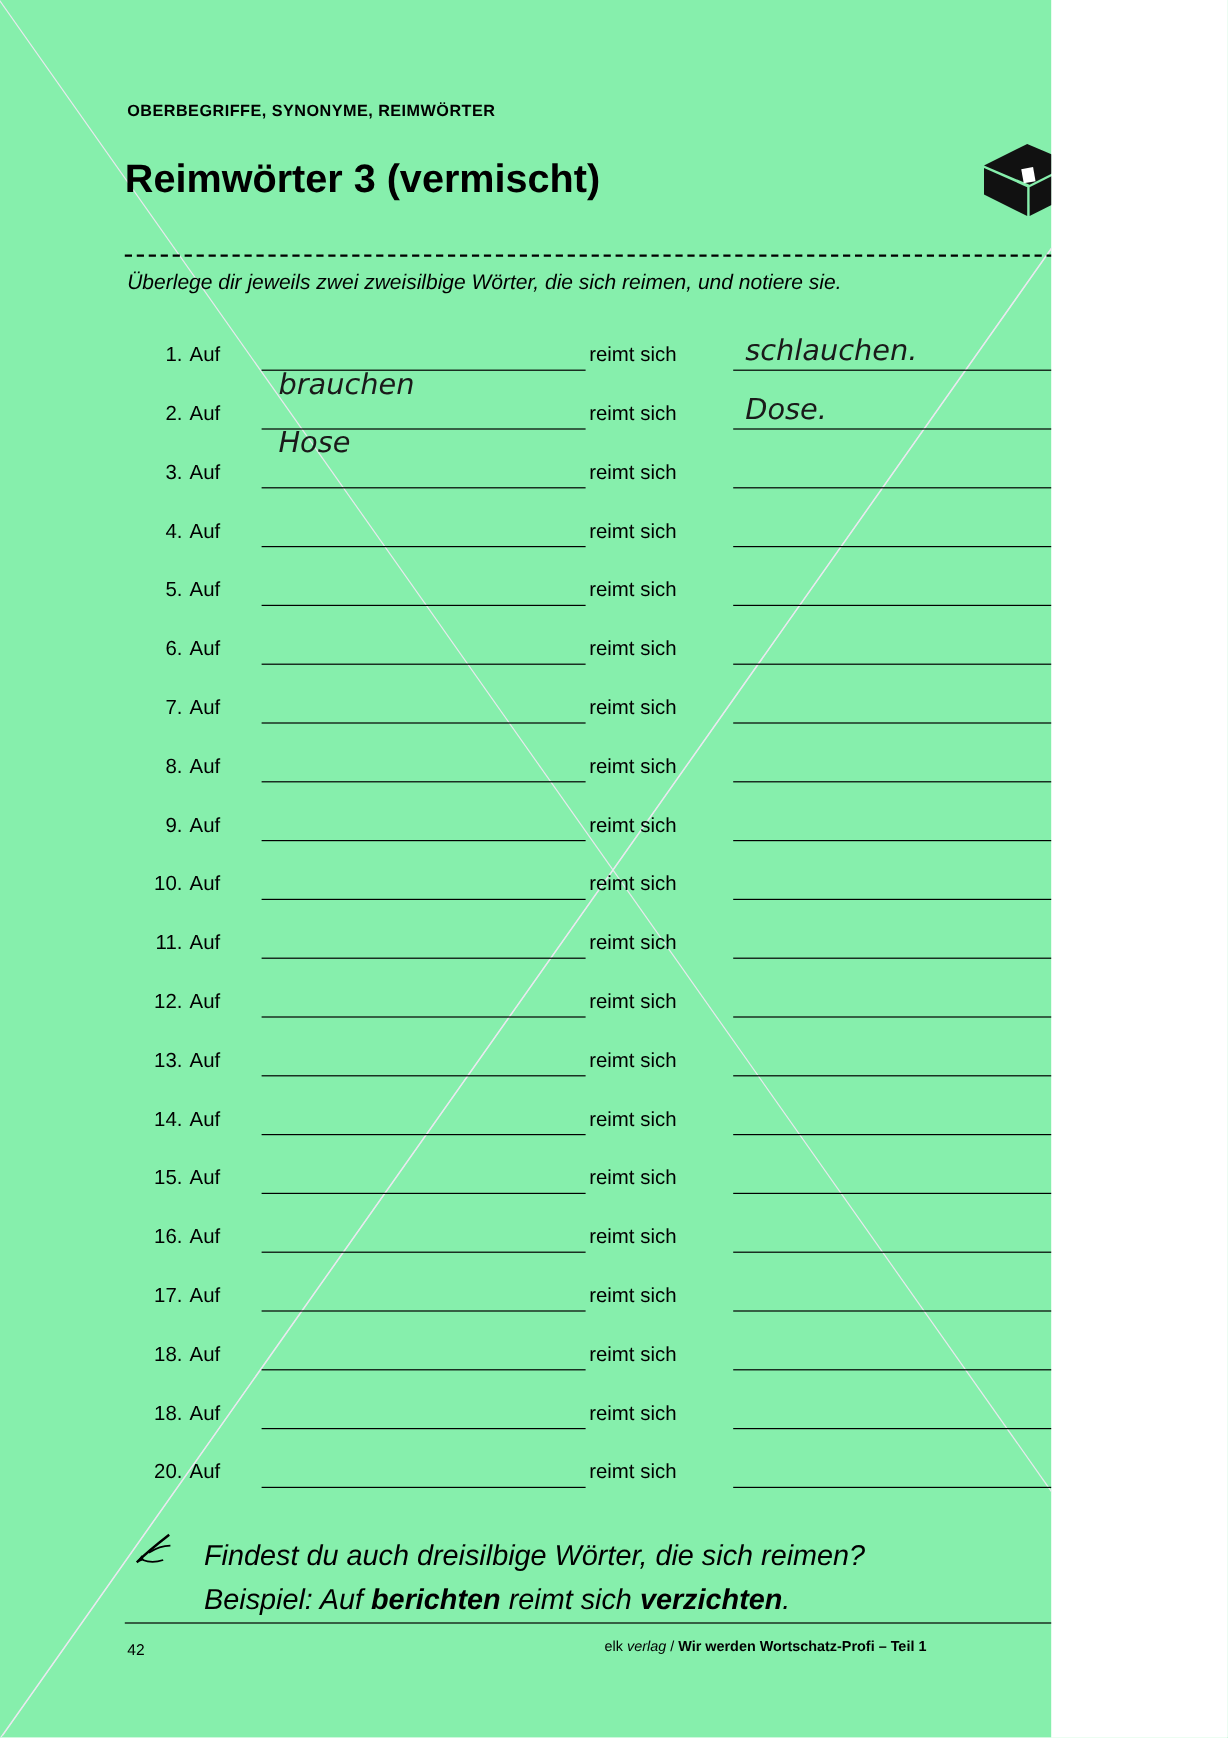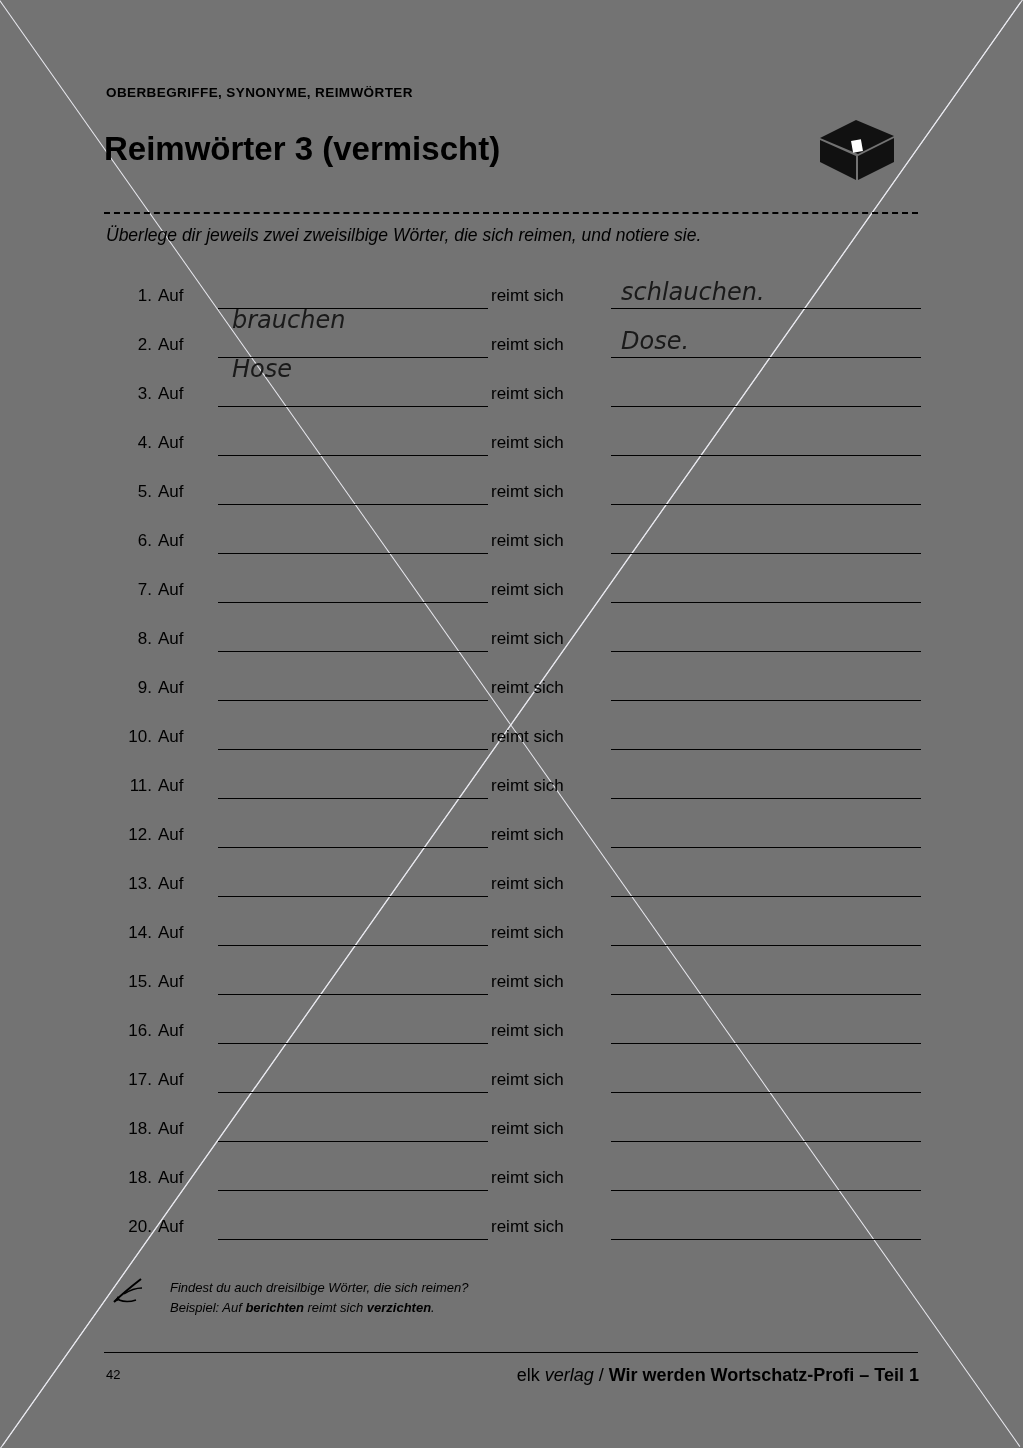--- a/index.html
+++ b/index.html
@@ -6,24 +6,24 @@
     margin: 0;
     padding: 0;
     background: #ffffff;
   }
   body {
     font-family: "Liberation Sans", sans-serif;
     color: #000;
   }
   .page {
     position: relative;
-    width: 1023px;
+    width: 876px;
     height: 1448px;
     overflow: hidden;
-    background: #737373;
+    background: #86efac;
   }
   
   .diag {
     position: absolute;
     background: #e9e9ef;
     transform-origin: 0 0;
     pointer-events: none;
   }
   .content {
     position: absolute;
@@ -116,21 +116,21 @@
     font-style: italic;
     color: #1a1a1a;
   }
   .ans-left { left: 126px; top: 6px; margin-top: 28px; }
   .ans-right { left: 515px; top: 6px; }
 
   .footnote {
     position: absolute;
     left: 170px;
     top: 1278px;
-    font-size: 13px;
+    font-size: 24px;
     font-style: italic;
     line-height: 1.55;
   }
   .footnote b { font-style: italic; }
   .pen-icon {
     position: absolute;
     left: 110px;
     top: 1276px;
     width: 36px;
     height: 32px;
@@ -138,21 +138,21 @@
   .footer-left {
     position: absolute;
     left: 106px;
     top: 1367px;
     font-size: 13px;
   }
   .footer-right {
     position: absolute;
     right: 104px;
     top: 1365px;
-    font-size: 18px;
+    font-size: 12px;
     white-space: nowrap;
   }
   .footer-right .pub { font-style: italic; }
   .footer-right .ser { font-weight: bold; }
   .footer-rule {
     position: absolute;
     left: 104px;
     top: 1352px;
     width: 814px;
     border-top: 1px solid #000;

